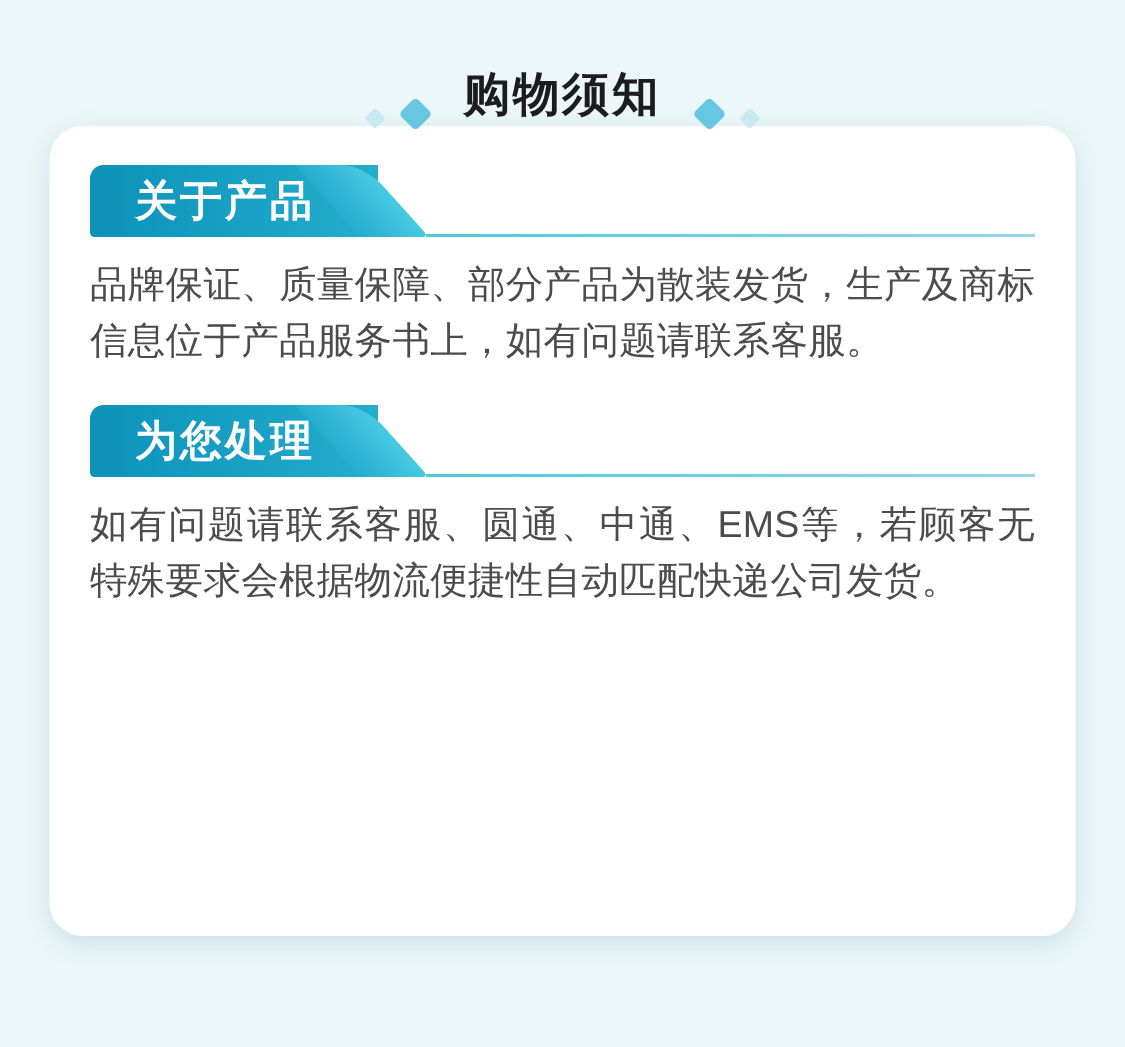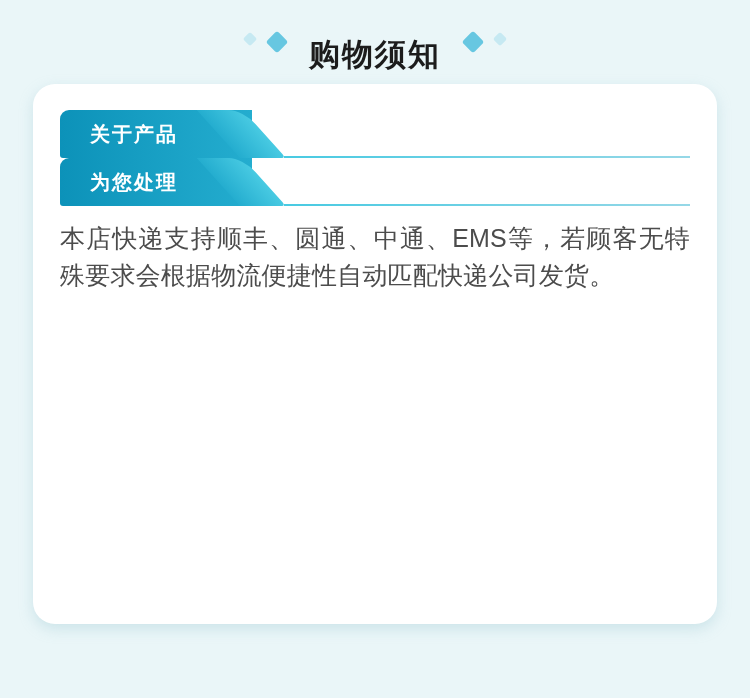--- a/index.html
+++ b/index.html
@@ -13,21 +13,21 @@
     background: var(--page-bg, #eaf6f8);
     font-family: "Liberation Sans", "DejaVu Sans", sans-serif;
   }
 
   
   .title-row {
     height: 84px;
     padding-top: 34px;
     box-sizing: border-box;
     display: flex;
-    align-items: flex-start;
+    align-items: flex-end;
     justify-content: center;
     gap: 14px;
   }
   .page-title {
     font-size: 31px;
     font-weight: bold;
     color: var(--title-color, #1c1c1c);
     letter-spacing: 2px;
     margin: 0 10px;
   }
@@ -81,21 +81,21 @@
     height: 48px;
     background: linear-gradient(90deg, var(--accent-mid, #24adcf), var(--accent-light, #48cae2));
     transform: skewX(42deg);
     transform-origin: 0 100%;
     border-radius: 0 14px 4px 0;
   }
   .banner-heading {
     position: absolute;
     left: 30px; top: 0;
     line-height: 48px;
-    font-size: 20px;
+    font-size: 28px;
     font-weight: bold;
     color: #ffffff;
     letter-spacing: 2px;
   }
   .banner-line {
     position: absolute;
     bottom: 0;
     left: 224px;
     right: 0;
     height: 2px;
@@ -126,28 +126,29 @@
 
 <div class="card">
 
   <div class="section">
     <div class="banner">
       <div class="banner-main"></div>
       <div class="banner-slant"></div>
       <div class="banner-line"></div>
       <div class="banner-heading">关于产品</div>
     </div>
+    <p class="section-body">品牌保证、质量保障、部分产品为散装发货，生产及商标信息位于产品服务书上，如有问题请联系客服。</p>
   </div>
 
   <div class="section">
     <div class="banner">
       <div class="banner-main"></div>
       <div class="banner-slant"></div>
       <div class="banner-line"></div>
       <div class="banner-heading">为您处理</div>
     </div>
-    <p class="section-body">本店快递支持顺丰、圆通、中通、EMS等，若顾客无特殊要求会根据物流便捷性自动匹配快递公司发货。</p>
+    <p class="section-body">如有问题请联系客服、圆通、中通、EMS等，若顾客无特殊要求会根据物流便捷性自动匹配快递公司发货。</p>
   </div>
 
   <div class="section">
   </div>
 
 </div>
 
 </body></html>

